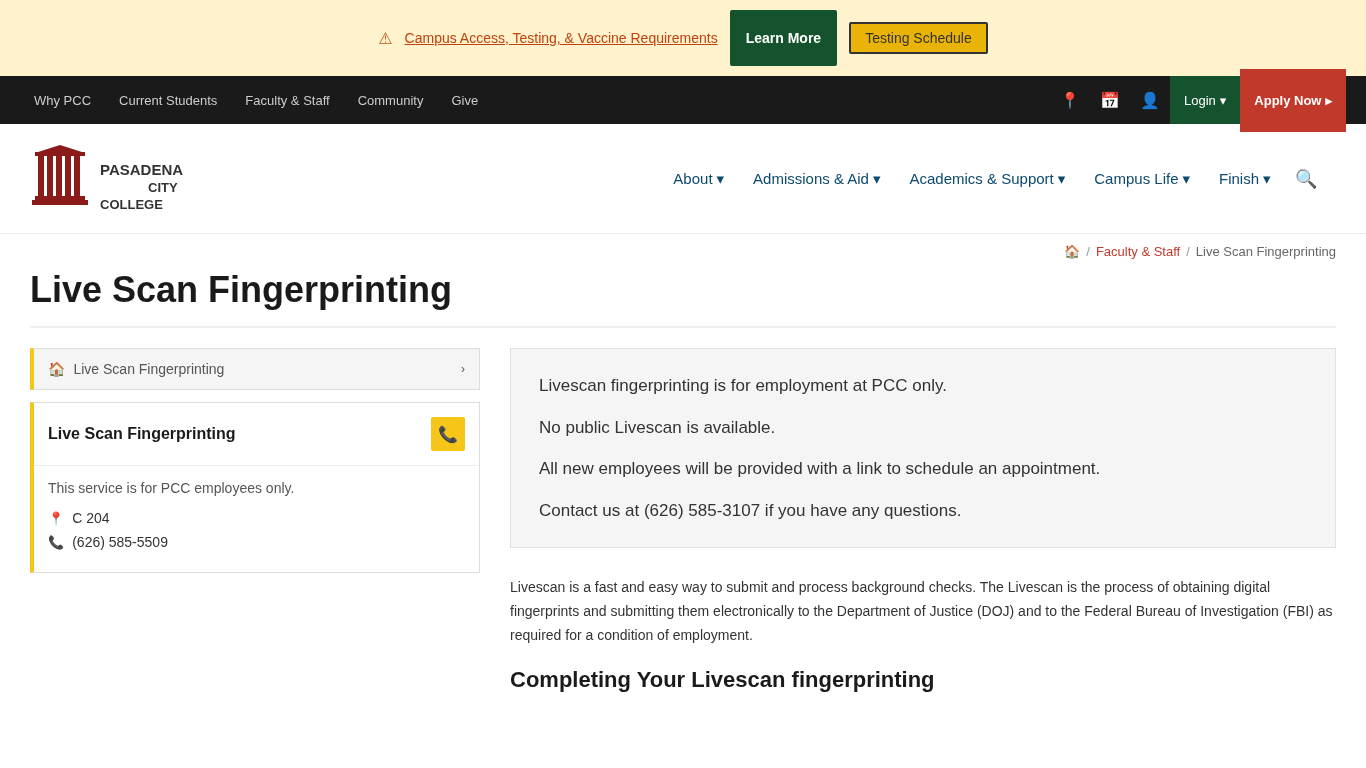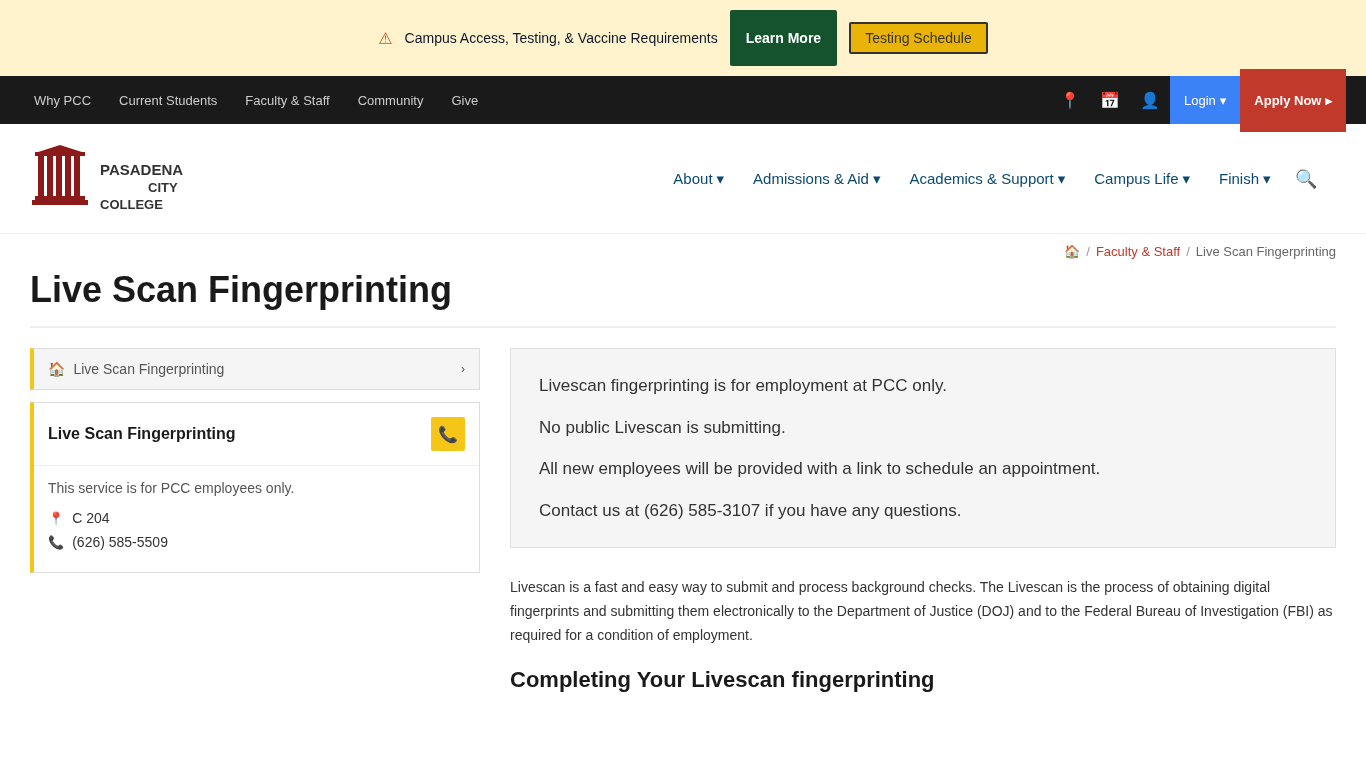--- a/index.html
+++ b/index.html
@@ -9,21 +9,21 @@
     .top-banner {
       background: #fef3cd;
       padding: 10px 20px;
       display: flex;
       align-items: center;
       justify-content: center;
       gap: 12px;
       min-height: 52px;
     }
     .top-banner .warning-icon { color: #c8561c; font-size: 16px; }
-    .top-banner .banner-text { font-size: 14px; color: #0f172a; }
+    .top-banner .banner-text { font-size: 14px; color: #c2410c; text-decoration: underline; }
     .btn-learn-more {
       background: #14532d;
       color: #fff;
       border: none;
       padding: 20px 16px;
       font-size: 14px;
       font-weight: bold;
       cursor: pointer;
       border-radius: 2px;
     }
@@ -52,21 +52,21 @@
       font-size: 13px;
       padding: 0 14px;
       height: 56px;
       display: flex;
       align-items: center;
       white-space: nowrap;
     }
     .nav-bar .spacer { flex: 1; }
     .nav-bar .icon-link { padding: 0 10px; color: #ccc; font-size: 16px; }
     .btn-login {
-      background: #3b82f6;
+      background: #14532d;
       color: #fff;
       border: none;
       padding: 8px 14px;
       font-size: 13px;
       cursor: pointer;
       display: flex;
       align-items: center;
       gap: 4px;
       height: 48px;
     }
@@ -394,21 +394,21 @@
             <span class="icon">📞</span>
             <span>(626) 585-5509</span>
           </div>
         </div>
       </div>
     </aside>
 
     <div class="text-content">
       <div class="info-box">
         <p>Livescan fingerprinting is for employment at PCC only.</p>
-        <p>No public Livescan is submitting.</p>
+        <p>No public Livescan is available.</p>
         <p>All new employees will be provided with a link to schedule an appointment.</p>
         <p>Contact us at (626) 585-3107 if you have any questions.</p>
       </div>
 
       <p class="desc">Livescan is a fast and easy way to submit and process background checks. The Livescan is the process of obtaining digital fingerprints and submitting them electronically to the Department of Justice (DOJ) and to the Federal Bureau of Investigation (FBI) as required for a condition of employment.</p>
 
       <h2>Completing Your Livescan fingerprinting</h2>
     </div>
   </div>
 </main>

